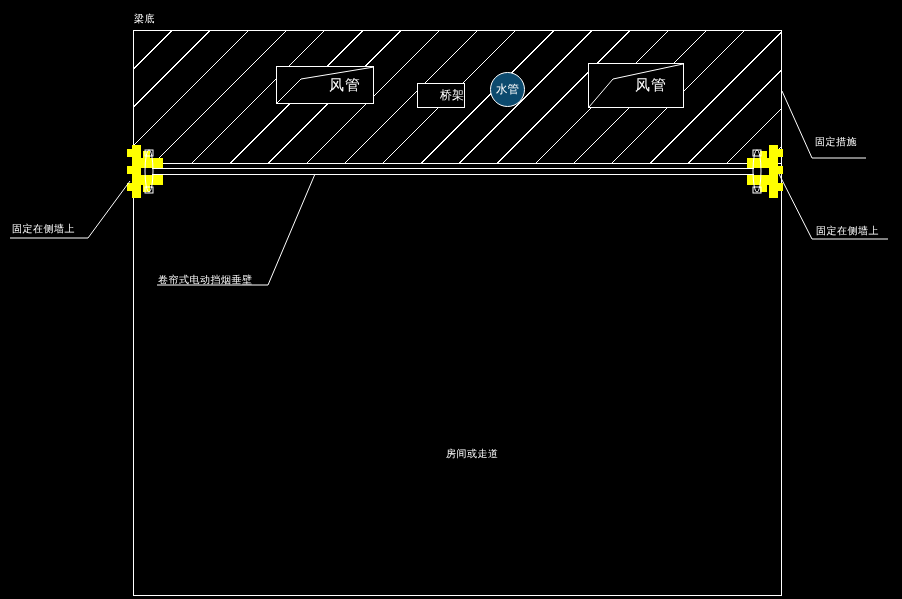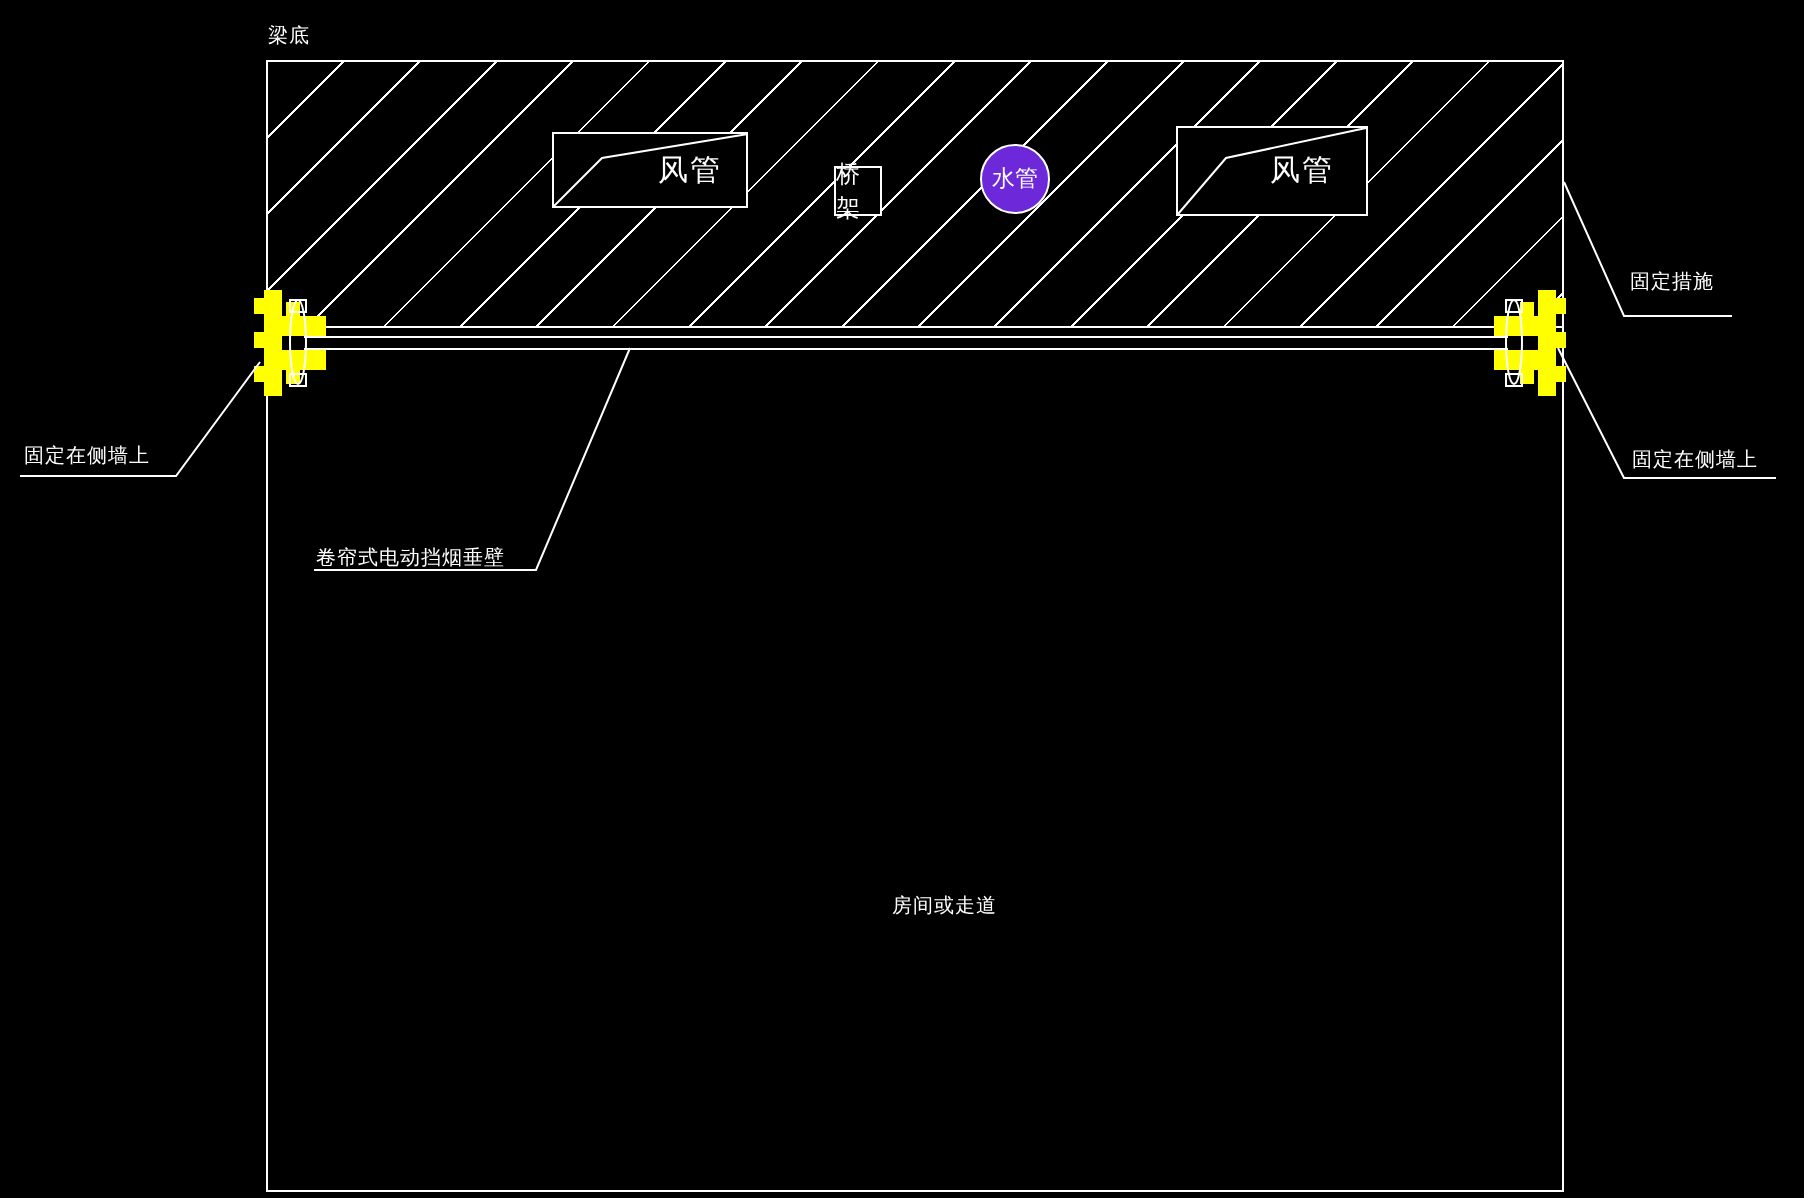--- a/index.html
+++ b/index.html
@@ -26,24 +26,24 @@
   .barrier{left:152px;width:602px;height:1px;}
   .barrier-top{top:168px;}
   .barrier-bottom{top:174px;}
   
   .sym-box{
     border:1px solid #fff;box-sizing:border-box;background:#000;
     display:flex;align-items:center;font-size:15px;letter-spacing:1px;
   }
   .duct-left-box{left:276px;top:66px;width:98px;height:38px;justify-content:flex-end;padding-right:12px;}
   .duct-right-box{left:588px;top:63px;width:96px;height:45px;justify-content:flex-end;padding-right:16px;}
-  .tray-box{left:417px;top:83px;width:24px;height:25px;justify-content:flex-end;font-size:12px;letter-spacing:0;}
+  .tray-box{left:417px;top:83px;width:48px;height:25px;justify-content:flex-end;font-size:12px;letter-spacing:0;}
   .pipe-circle{
     left:490px;top:72px;width:35px;height:35px;border-radius:50%;
-    border:1px solid #fff;box-sizing:border-box;background:#6d28d9;
+    border:1px solid #fff;box-sizing:border-box;background:#0c4a6e;
     display:flex;align-items:center;justify-content:center;font-size:11.5px;
   }
   
   .yellow{background:#ffff00;}
   
   .note{font-size:10px;letter-spacing:0.5px;white-space:nowrap;line-height:15px;}
   svg.overlay{position:absolute;left:0;top:0;pointer-events:none;}
   svg .ln{stroke:#fff;stroke-width:1;fill:none;}
 </style>
 </head>

